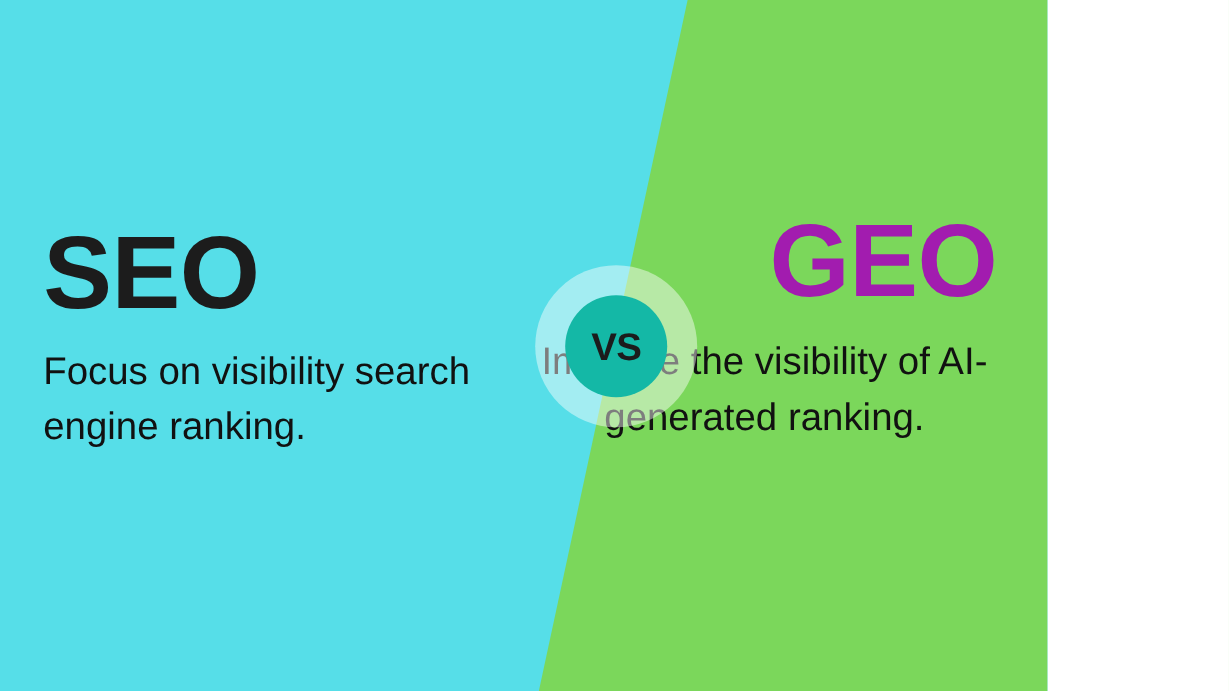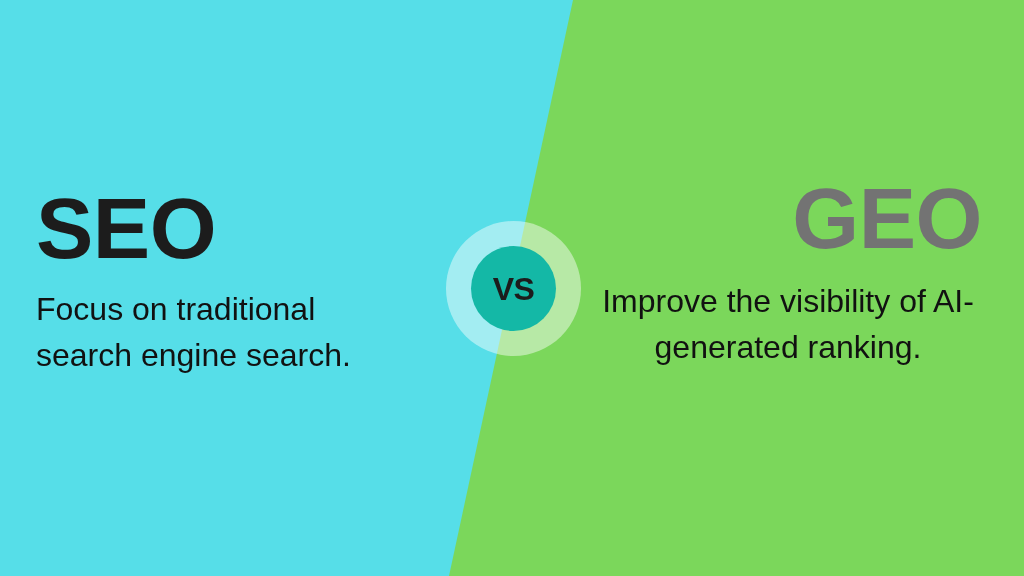--- a/index.html
+++ b/index.html
@@ -6,21 +6,21 @@
     margin: 0;
     padding: 0;
     background: #ffffff;
   }
   body {
     font-family: "Liberation Sans", sans-serif;
   }
 
   #stage {
     position: relative;
-    width: 1024px;
+    width: 873px;
     height: 576px;
     overflow: hidden;
     background: #ffffff;
   }
 
   
   .panel-left {
     position: absolute;
     inset: 0;
     z-index: 1;
@@ -128,25 +128,25 @@
 <body>
 
 <div id="stage">
 
   <div class="panel-left" style="background:#56dee8;"></div>
 
   <div class="panel-right" style="background: rgb(123, 215, 91); clip-path: polygon(573px 0px, 1024px 0px, 1024px 576px, 449px 576px);"></div>
 
   <div class="side side-left">
     <div class="heading" style="color: rgb(28, 28, 28);">SEO</div>
-    <div class="desc" style="color: rgb(17, 17, 17);">Focus on traditional search engine search.</div>
+    <div class="desc" style="color: rgb(17, 17, 17);">Focus on visibility search engine ranking.</div>
   </div>
 
   <div class="side side-right">
-    <div class="heading" style="color: #737373;">GEO</div>
+    <div class="heading" style="color: #a21caf;">GEO</div>
     <div class="desc" style="color: rgb(17, 17, 17);">Improve the visibility of AI-generated ranking.</div>
   </div>
 
   <div class="vs-badge">
     <div class="vs-halo" style="background: rgba(255, 255, 255, 0.46);"></div>
     <div class="vs-core" style="background: #14b8a6;">
       <span class="vs-label" style="color: rgb(28, 28, 28);">VS</span>
     </div>
   </div>
 

